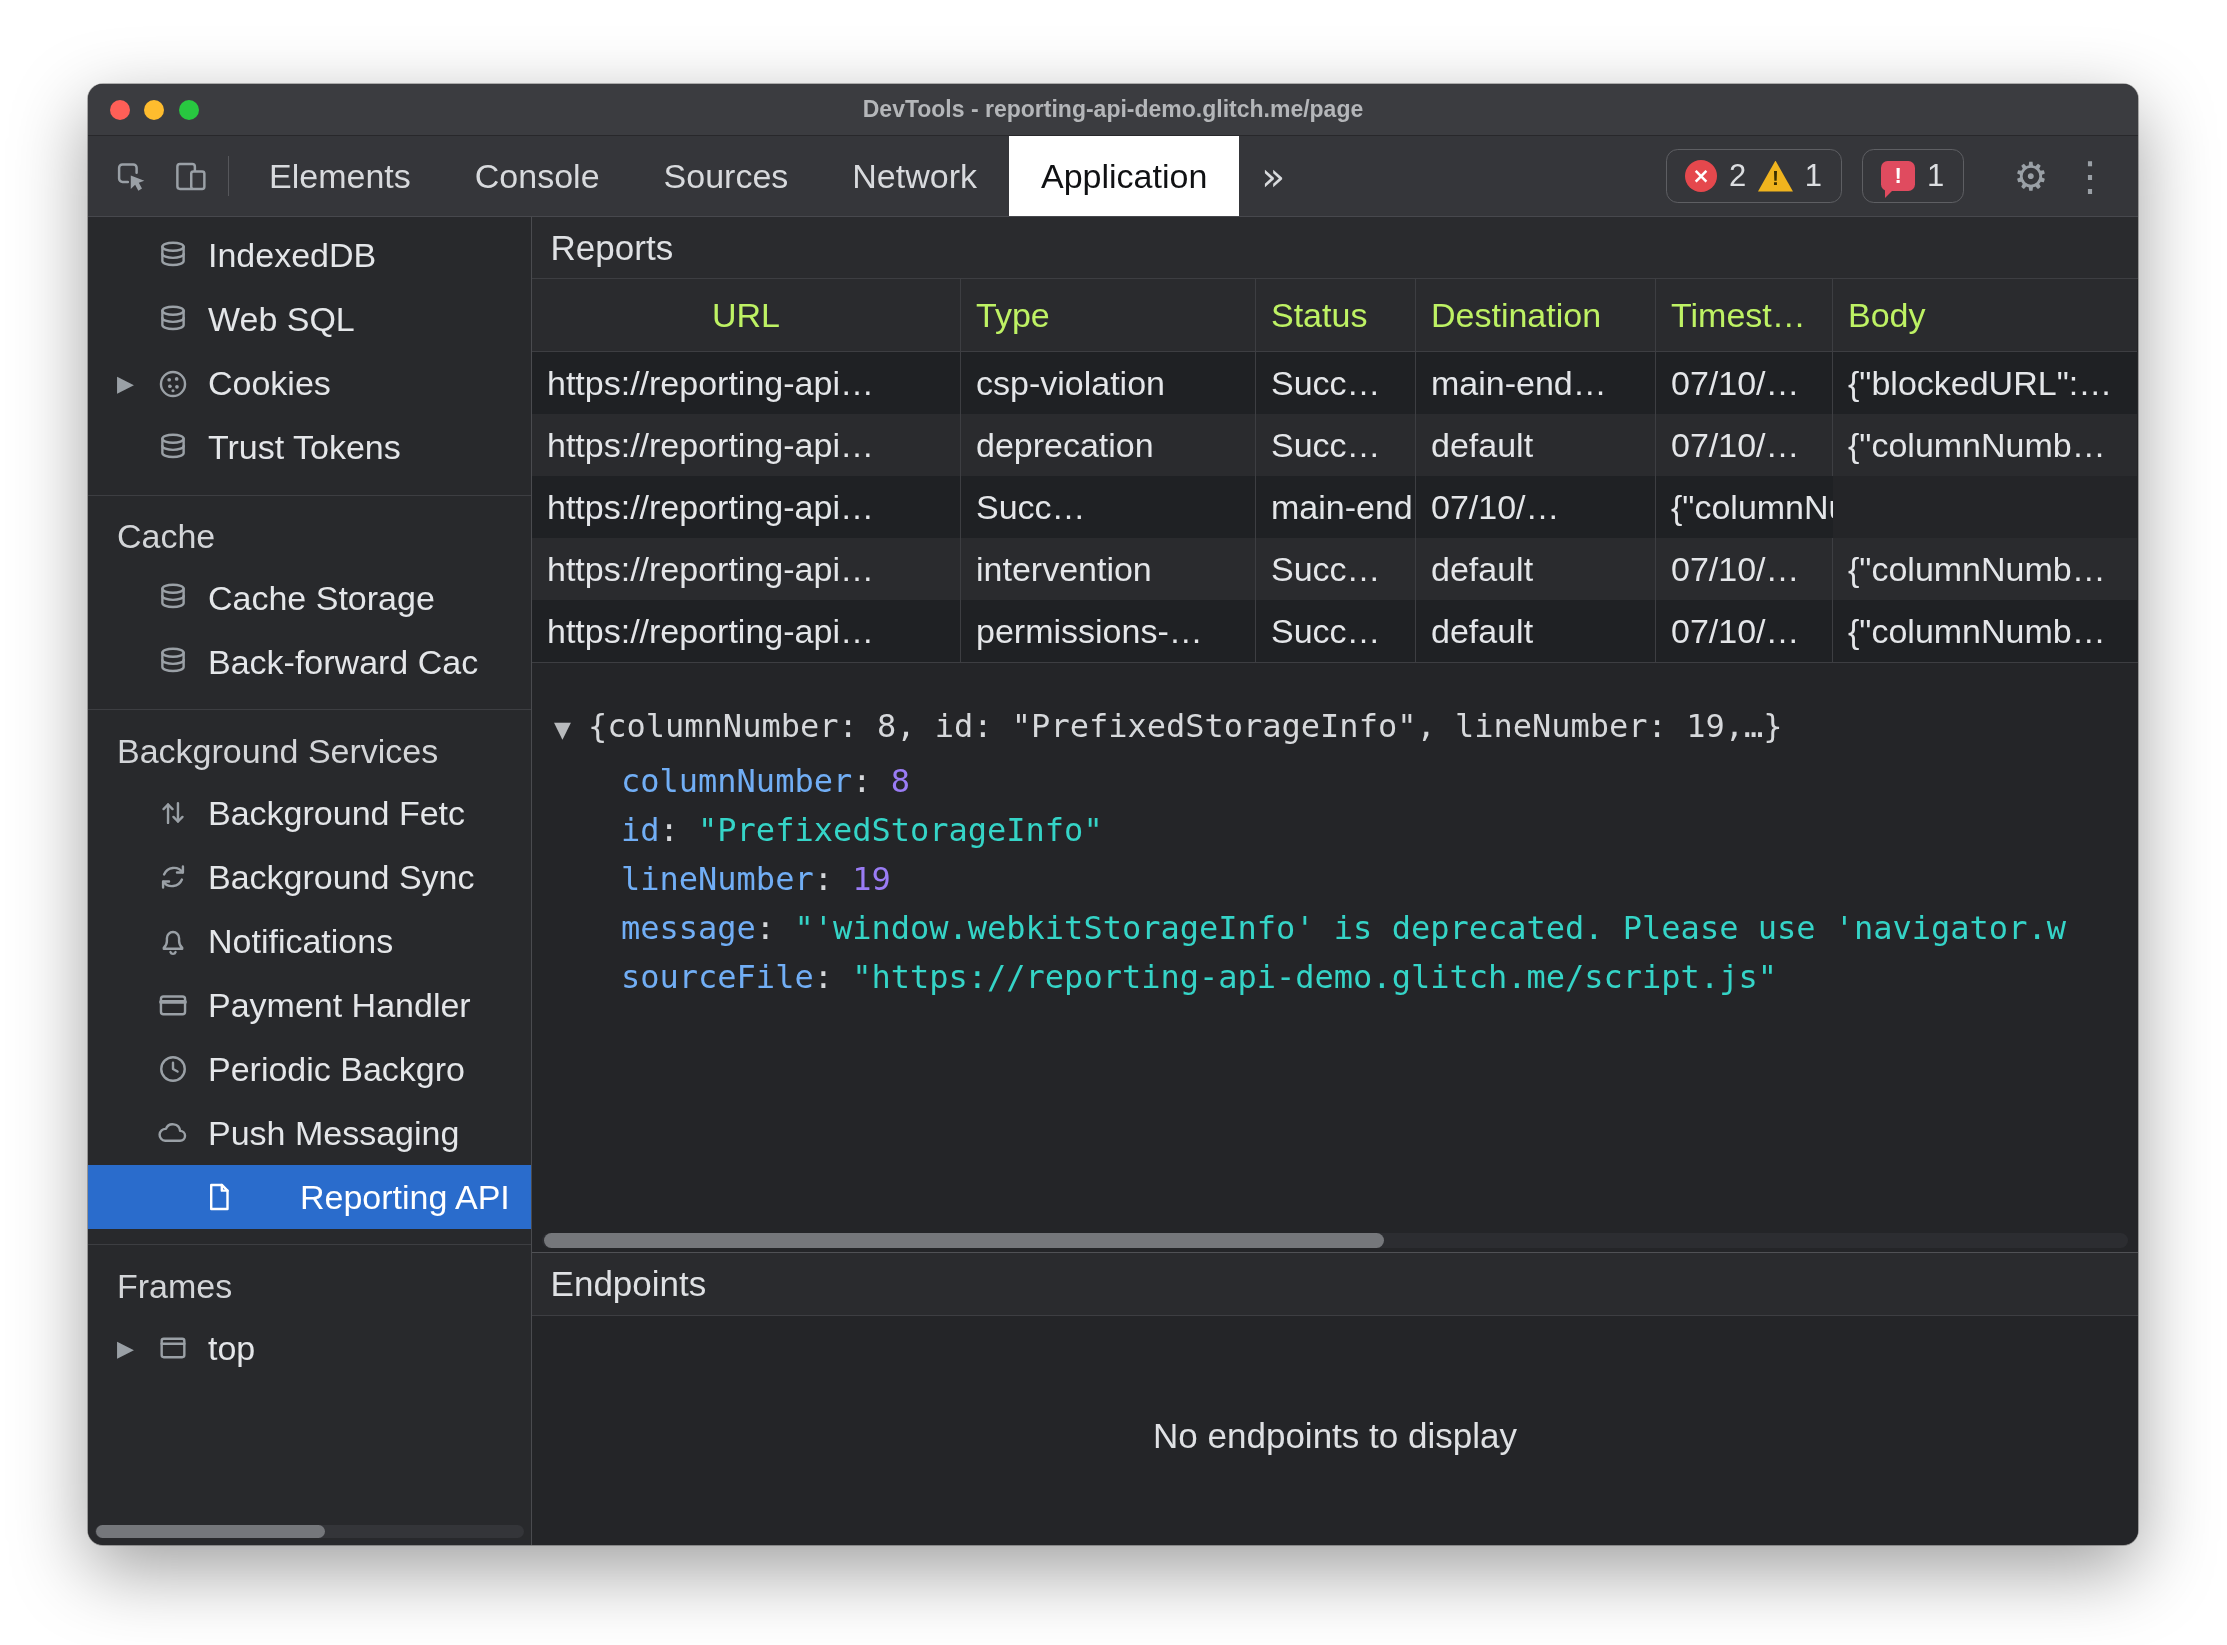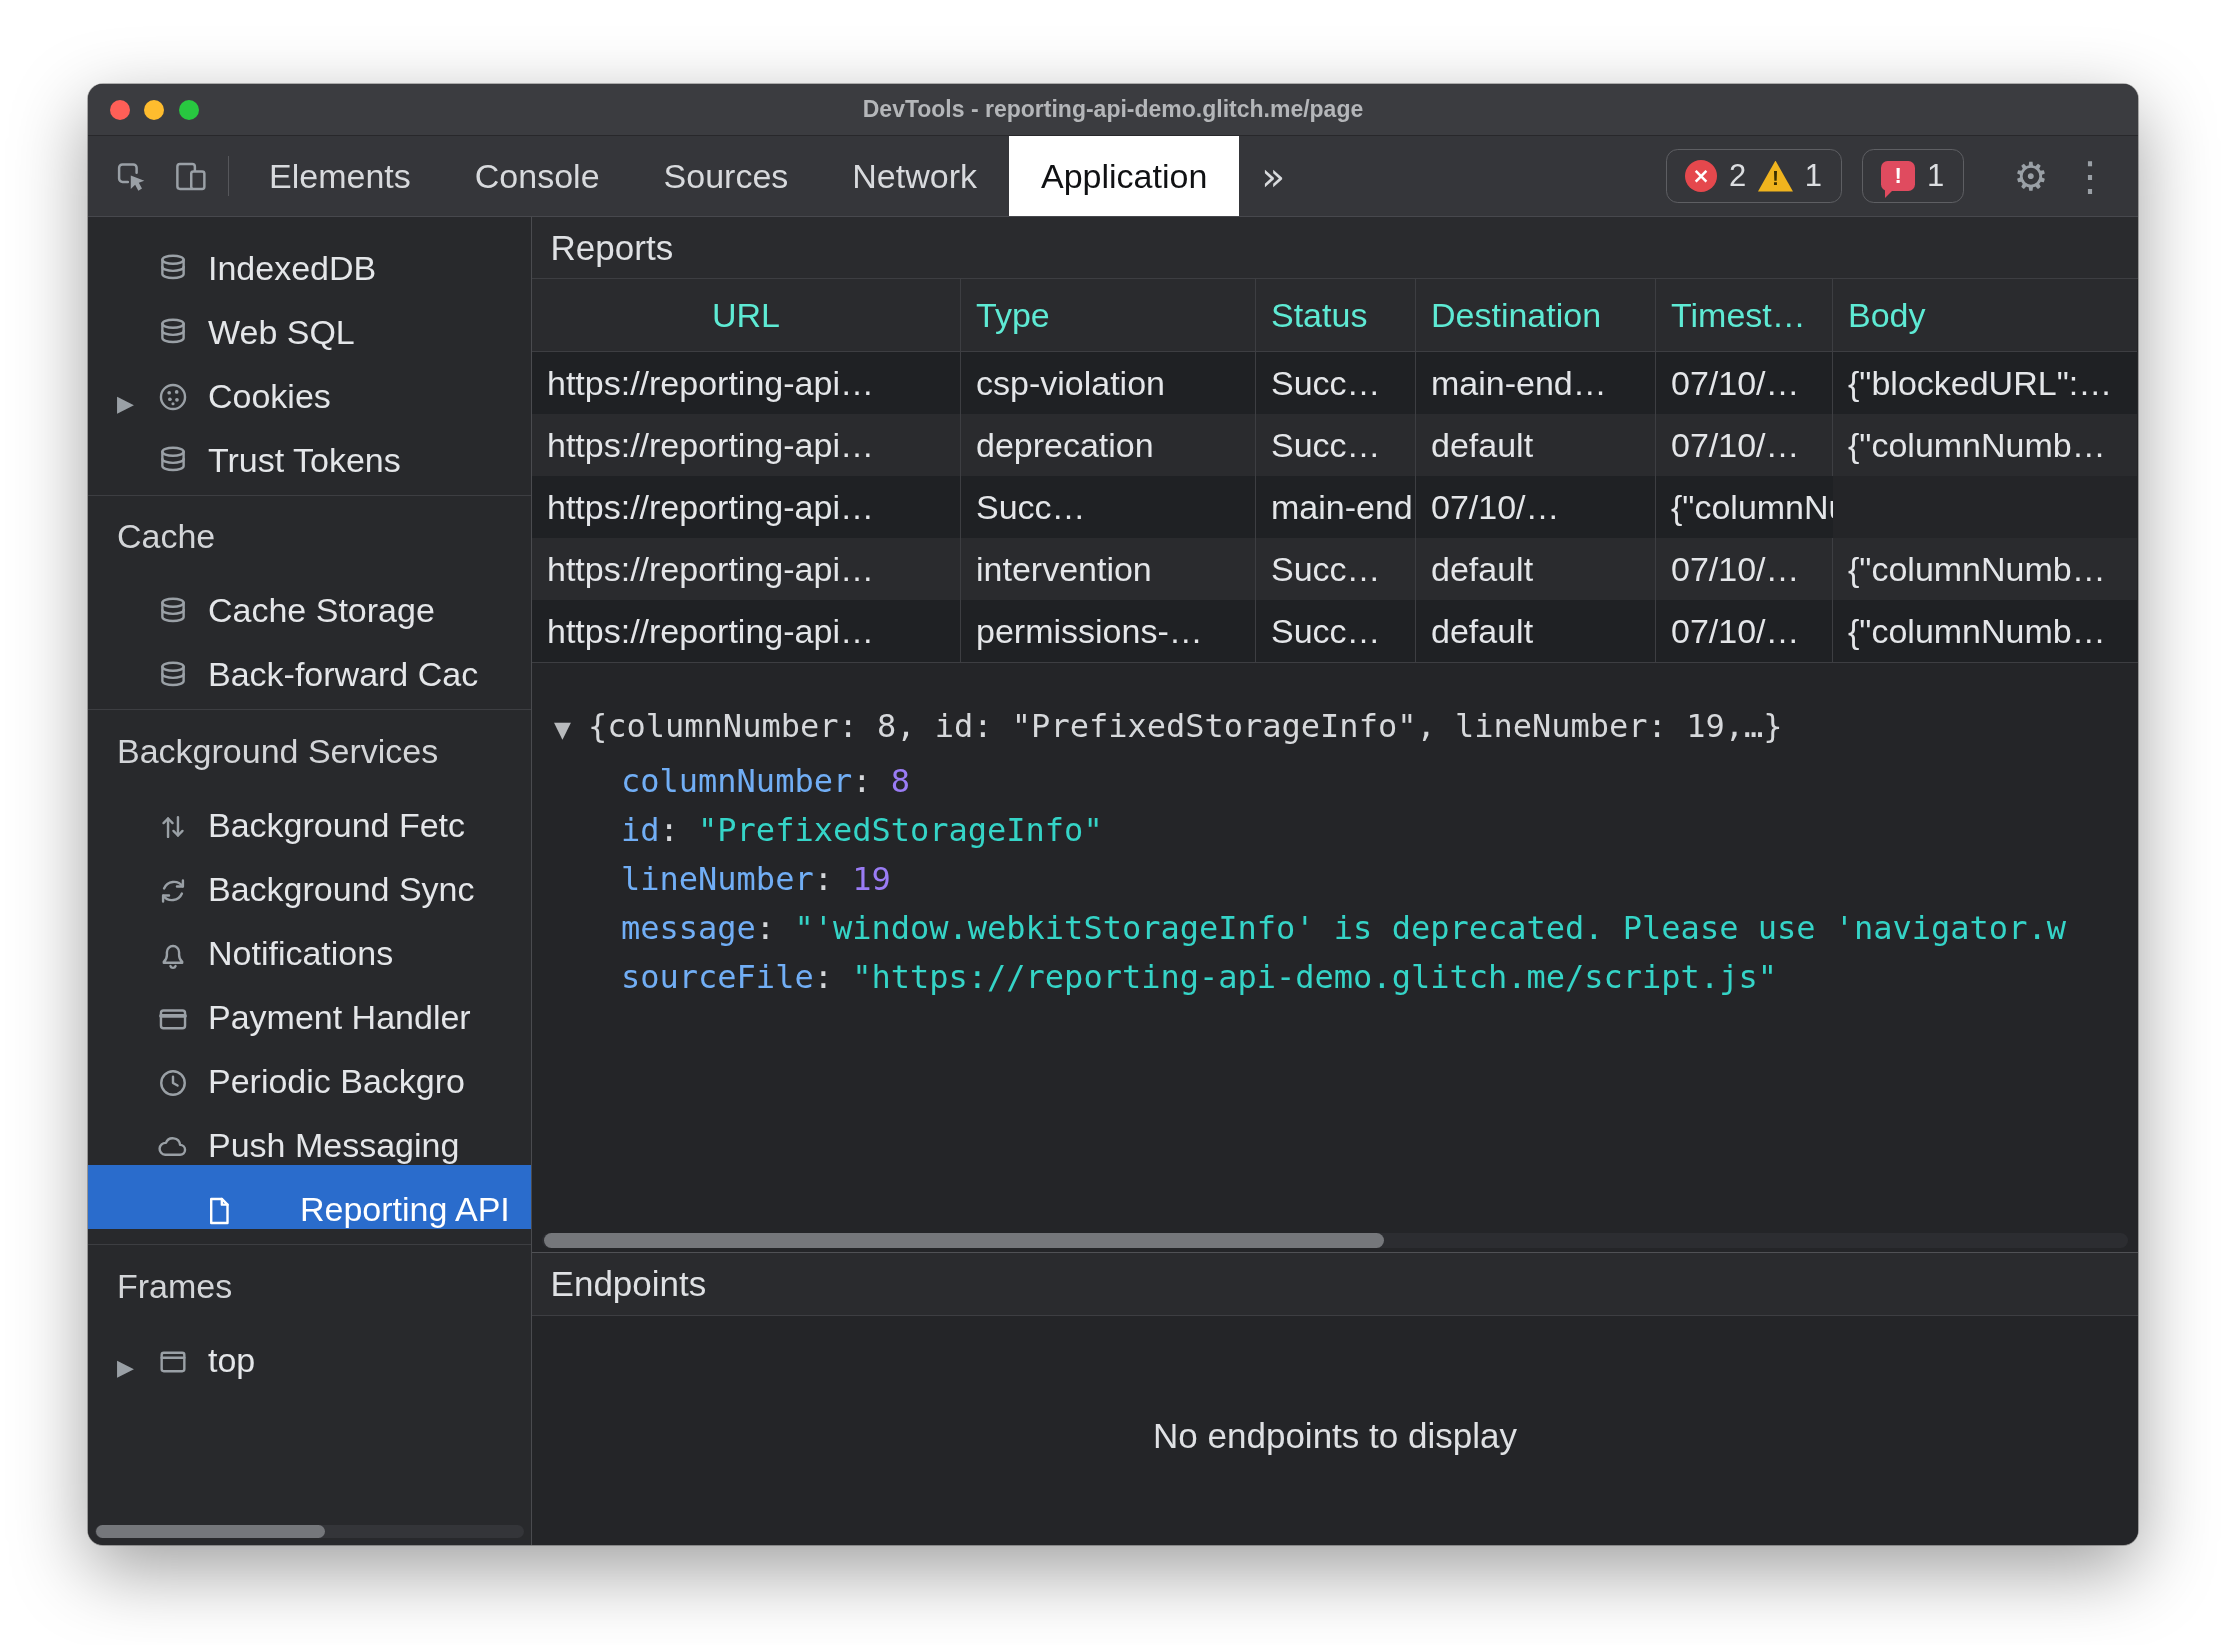--- a/index.html
+++ b/index.html
@@ -46,21 +46,21 @@
                      border:5.9px solid transparent; border-top-color:#e04b5f; border-left-color:#e04b5f; }
   .glyph { font-family:"DejaVu Sans", sans-serif; }
   .gear { font-size:39px; } .kebab { font-size:40px; }
 
   
   .content { flex:1; display:flex; min-height:0; }
 
   
   .sidebar { flex:0 0 444px; background:#28292c; border-right:0.8px solid #4a4b4f;
              position:relative; overflow:hidden; padding-top:6.7px; }
-  .side-row { height:64px; display:flex; align-items:flex-end; padding-left:29px;
+  .side-row { height:64px; display:flex; align-items:center; padding-left:29px;
               color:#e4e6e9; font-size:34px; white-space:nowrap; }
   .side-row .arrow { width:37px; flex:0 0 auto; font-size:22px; color:#9aa0a6;
                      font-family:"DejaVu Sans", sans-serif; }
   .side-row .icon { width:37px; height:37px; flex:0 0 auto; margin-right:17px;
                     display:flex; align-items:center; justify-content:center; }
   .icon svg { stroke:#9aa0a6; fill:none; stroke-width:1.7; stroke-linecap:round; stroke-linejoin:round; }
   .icon svg .dot { fill:#9aa0a6; stroke:none; }
   .side-row.selected { background:#2a6ccc; color:#ffffff;gap:46px; }
   .side-row.selected svg { stroke:#ffffff; }
   .section { border-top:0.8px solid #3d3e42; margin-top:15px; padding-top:11.8px; }
@@ -72,21 +72,21 @@
                         border-radius:6.7px; background:#75777b; }
 
   
   .main { flex:1; display:flex; flex-direction:column; min-width:0; background:#242528; }
   .pane-header { flex:0 0 62px; background:#2a2b2e; border-bottom:0.8px solid #3d3e42;
                  display:flex; align-items:center; padding-left:18.6px; font-size:35px; color:#dfe1e4; }
   .pane-header.endpoints { border-top:1.7px solid #505155; flex-basis:64px; }
 
   .table-head, .trow { display:grid; grid-template-columns:429px 295px 160px 240px 177px 304px; }
   .th { height:73px; background:#2a2b2e; display:flex; align-items:center; padding:0 15px;
-        font-size:34px; color:#5eead4; border-right:0.8px solid #3d3e42; border-bottom:0.8px solid #3d3e42;
+        font-size:34px; color:#bef264; border-right:0.8px solid #3d3e42; border-bottom:0.8px solid #3d3e42;
         white-space:nowrap; overflow:hidden; }
   .th.center { justify-content:center; }
   .td { height:62px; display:flex; align-items:center; padding:0 15px; font-size:34px; color:#e4e6e9;
         border-right:0.8px solid #3d3e42; white-space:nowrap; overflow:hidden; }
   .no-r { border-right:none; }
   .trow.dark .td { background:#1f2124; }
   .trow.light .td { background:#2a2b2e; }
 
   .detail { flex:1; min-height:0; border-top:0.8px solid #3d3e42; padding:36px 0 0 22px;
             font-family:"DejaVu Sans Mono", monospace; font-size:32px; color:#d6d8db;

